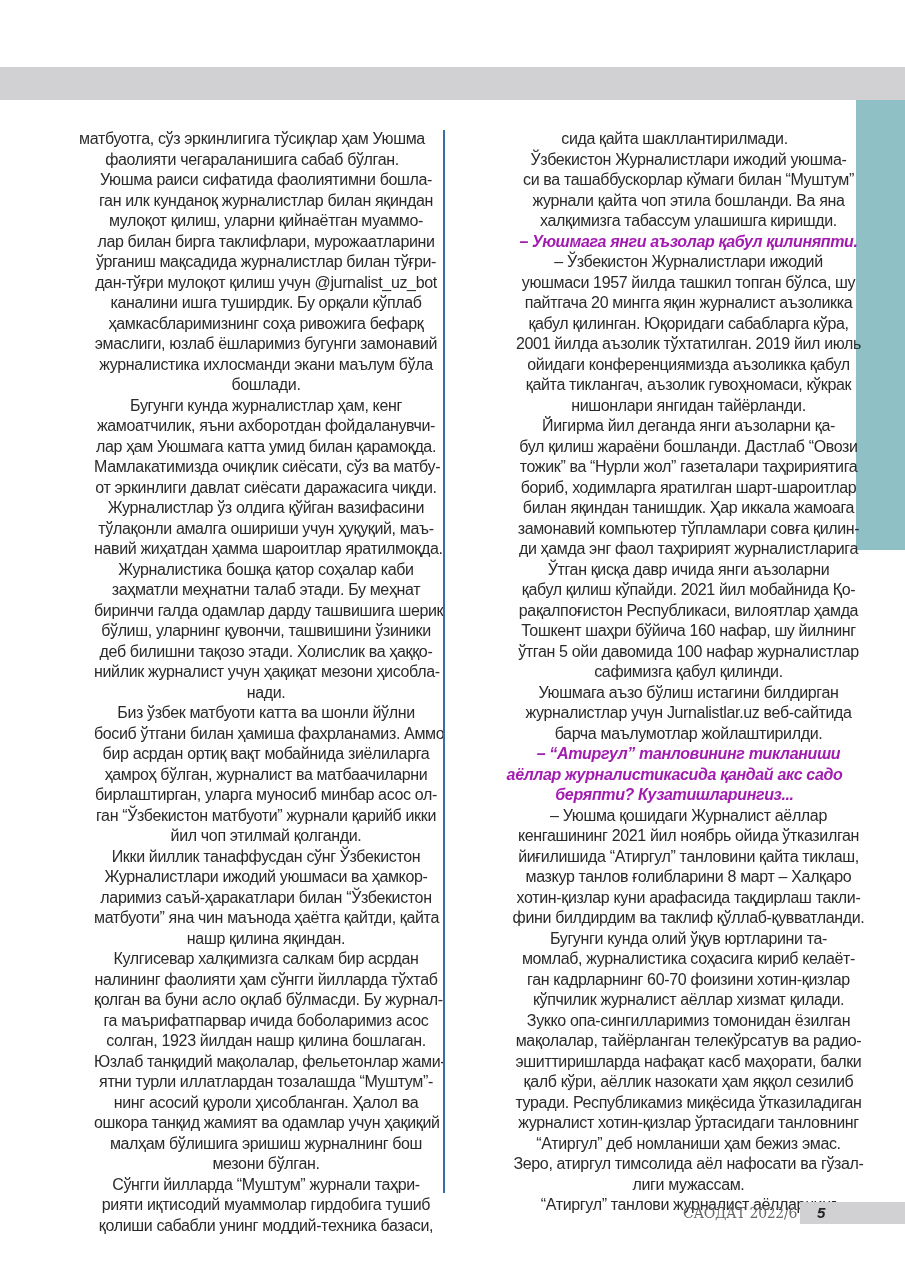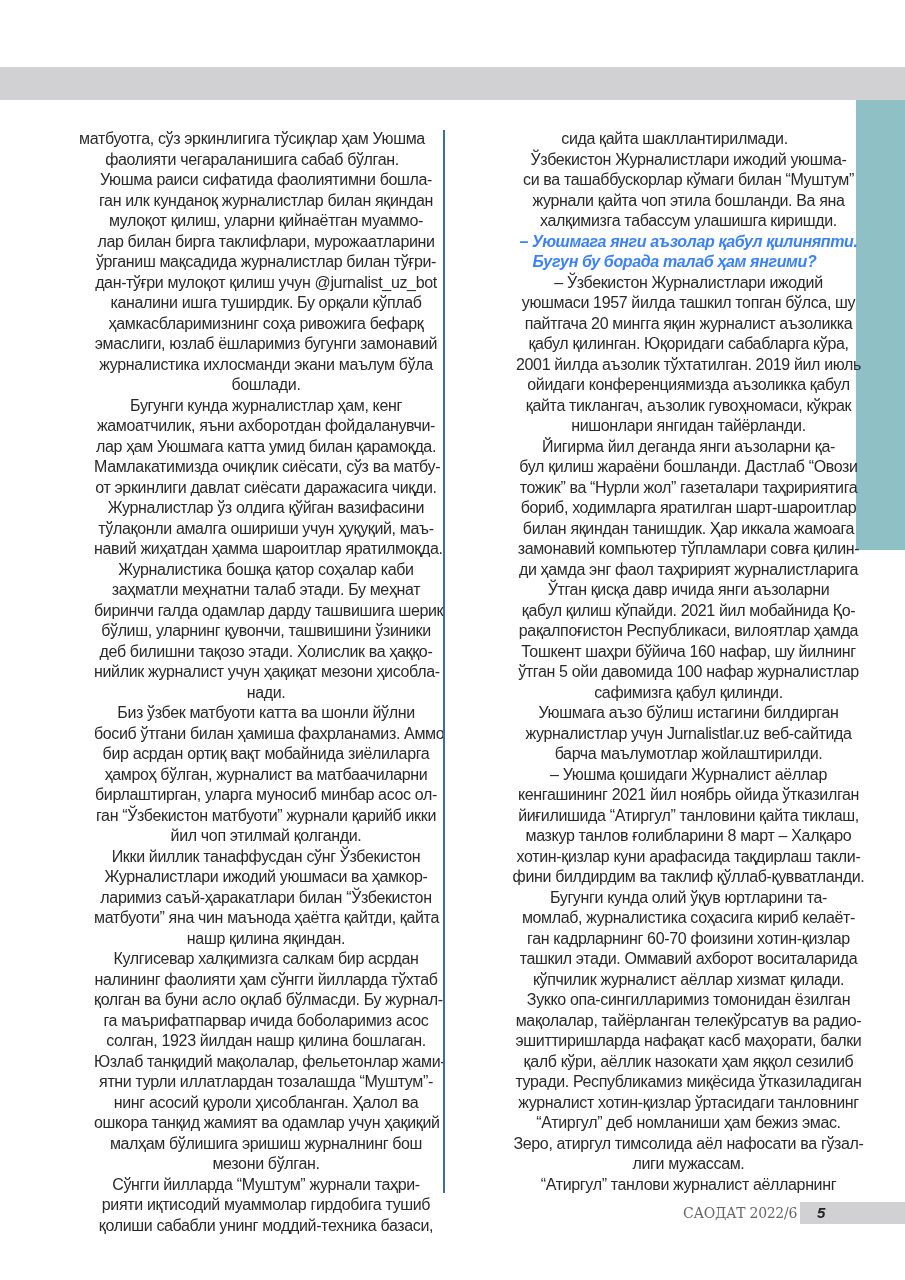--- a/index.html
+++ b/index.html
@@ -23,21 +23,21 @@
     letter-spacing: -0.35px;
     text-align: center;
     font-stretch: condensed;
   }
   .col-left { left: 66px; width: 372px; }
   .col-right { left: 472px; width: 405px; }
   .column p { margin: 0; }
   .column p.indent { text-indent: 28px; }
   .column .line { display: block; white-space: nowrap; }
   .question {
-    color: #3b82f6; font-weight: bold; font-style: italic;
+    color: #a21caf; font-weight: bold; font-style: italic;
     margin: 0;
   }
   .question .line:first-child { padding-left: 28px; }
   .divider {
     position: absolute; left: 443px; top: 130px; width: 2px; height: 1063px;
     background: #3a6ea8;
   }
   .footer {
     position: absolute; top: 1202px; left: 0; width: 905px; height: 22px;
   }
@@ -140,21 +140,20 @@
       <span class="line">сида қайта шакллантирилмади.</span>
     </p>
     <p class="indent">
       <span class="line">Ўзбекистон Журналистлари ижодий уюшма-</span>
       <span class="line">си ва ташаббускорлар кўмаги билан “Муштум”</span>
       <span class="line">журнали қайта чоп этила бошланди. Ва яна</span>
       <span class="line">халқимизга табассум улашишга киришди.</span>
     </p>
     <p class="question">
       <span class="line">– Уюшмага янги аъзолар қабул қилиняпти.</span>
-      <span class="line">Бугун бу борада талаб ҳам янгими?</span>
     </p>
     <p class="indent">
       <span class="line">– Ўзбекистон Журналистлари ижодий</span>
       <span class="line">уюшмаси 1957 йилда ташкил топган бўлса, шу</span>
       <span class="line">пайтгача 20 мингга яқин журналист аъзоликка</span>
       <span class="line">қабул қилинган. Юқоридаги сабабларга кўра,</span>
       <span class="line">2001 йилда аъзолик тўхтатилган. 2019 йил июль</span>
       <span class="line">ойидаги конференциямизда аъзоликка қабул</span>
       <span class="line">қайта тиклангач, аъзолик гувоҳномаси, кўкрак</span>
       <span class="line">нишонлари янгидан тайёрланди.</span>
@@ -174,33 +173,37 @@
       <span class="line">рақалпоғистон Республикаси, вилоятлар ҳамда</span>
       <span class="line">Тошкент шаҳри бўйича 160 нафар, шу йилнинг</span>
       <span class="line">ўтган 5 ойи давомида 100 нафар   журналистлар</span>
       <span class="line">сафимизга қабул қилинди.</span>
     </p>
     <p class="indent">
       <span class="line">Уюшмага аъзо бўлиш истагини билдирган</span>
       <span class="line">журналистлар учун Jurnalistlar.uz веб-сайтида</span>
       <span class="line">барча маълумотлар жойлаштирилди.</span>
     </p>
+    <p class="question">
+      <span class="line">– “Атиргул” танловининг тикланиши</span>
+      <span class="line">аёллар журналистикасида қандай акс садо</span>
+      <span class="line">беряпти? Кузатишларингиз...</span>
+    </p>
     <p class="indent">
       <span class="line">– Уюшма қошидаги Журналист аёллар</span>
       <span class="line">кенгашининг 2021 йил ноябрь ойида ўтказилган</span>
       <span class="line">йиғилишида “Атиргул” танловини қайта тиклаш,</span>
       <span class="line">мазкур танлов ғолибларини 8 март – Халқаро</span>
       <span class="line">хотин-қизлар куни арафасида тақдирлаш такли-</span>
       <span class="line">фини билдирдим ва таклиф қўллаб-қувватланди.</span>
     </p>
     <p class="indent">
       <span class="line">Бугунги кунда олий ўқув юртларини та-</span>
       <span class="line">момлаб, журналистика соҳасига кириб келаёт-</span>
       <span class="line">ган кадрларнинг 60-70 фоизини хотин-қизлар</span>
-      <span class="line">ташкил этади. Оммавий ахборот воситаларида</span>
       <span class="line">кўпчилик журналист аёллар хизмат қилади.</span>
       <span class="line">Зукко опа-сингилларимиз томонидан ёзилган</span>
       <span class="line">мақолалар, тайёрланган телекўрсатув ва радио-</span>
       <span class="line">эшиттиришларда нафақат касб маҳорати, балки</span>
       <span class="line">қалб кўри, аёллик назокати ҳам яққол сезилиб</span>
       <span class="line">туради. Республикамиз миқёсида ўтказиладиган</span>
       <span class="line">журналист хотин-қизлар ўртасидаги танловнинг</span>
       <span class="line">“Атиргул”  деб номланиши ҳам бежиз эмас.</span>
       <span class="line">Зеро, атиргул тимсолида аёл нафосати ва гўзал-</span>
       <span class="line">лиги мужассам.</span>

